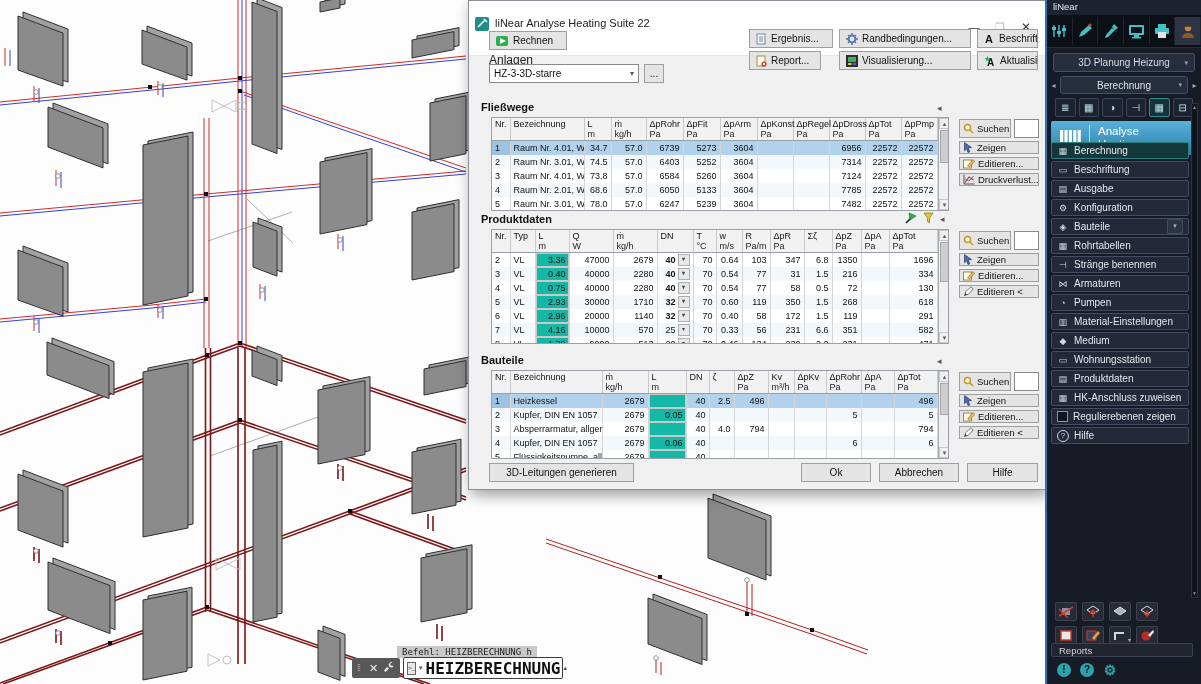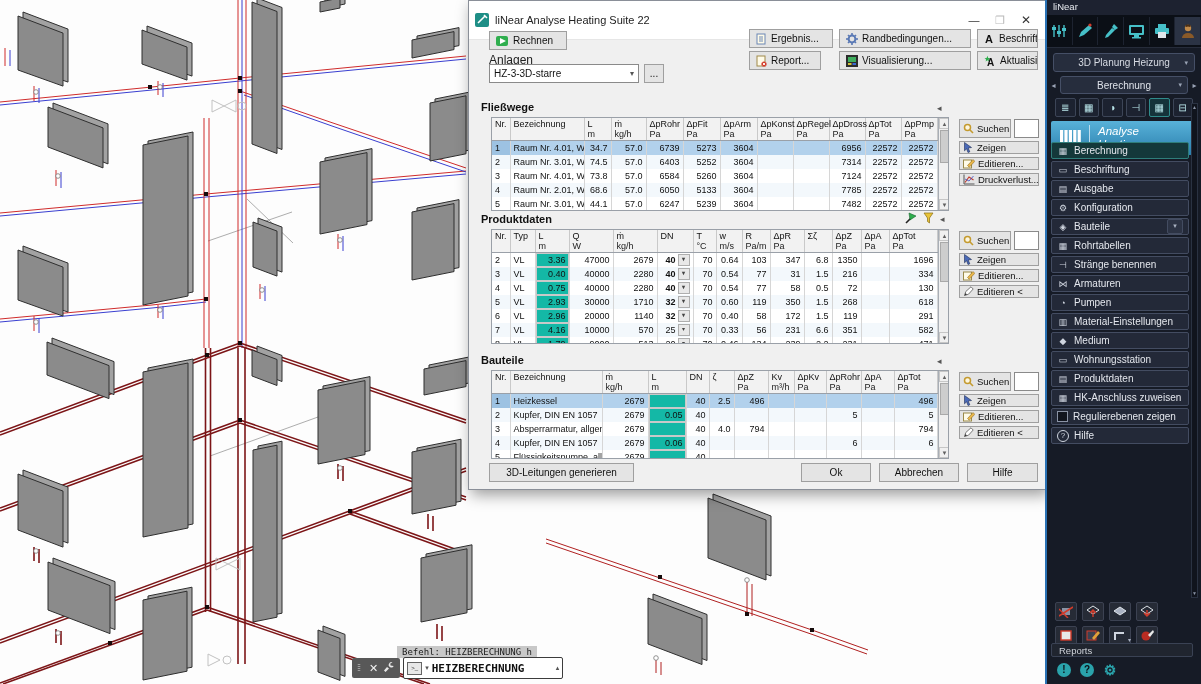--- a/index.html
+++ b/index.html
@@ -12,27 +12,27 @@
   
   .cmd-tip{position:absolute;left:397px;top:646px;background:#c8c8c8;color:#1a1a1a;
     font-family:"DejaVu Sans Mono",monospace;font-size:9px;padding:1px 5px;white-space:nowrap;}
   .cmd-bar{position:absolute;left:352px;top:657px;height:22px;display:flex;align-items:center;gap:3px;}
   .cmd-left{display:flex;align-items:center;gap:5px;background:#585858;border-radius:2px;height:20px;padding:0 5px;color:#eee;}
   .cmd-grip{color:#bdbdbd;font-size:9px;letter-spacing:-1px;line-height:8px;width:7px;}
   .cmd-x{font-size:11px;color:#f2f2f2;cursor:pointer;}
   .cmd-input{display:flex;align-items:center;background:#fff;border:1px solid #3c3c3c;height:20px;width:152px;padding:0 3px;gap:3px;border-radius:2px;}
   .cmd-prompt-ico{width:13px;height:11px;border:1px solid #666;background:#e8e8e8;font-size:6px;line-height:10px;text-align:center;color:#333;}
   .cmd-dd{font-size:7px;color:#555;}
-  .cmd-text{font-family:"DejaVu Sans Mono",monospace;font-weight:bold;font-size:11px;color:#111;flex:1;}
+  .cmd-text{font-family:"DejaVu Sans Mono",monospace;font-weight:bold;font-size:16px;color:#111;flex:1;}
   .cmd-up{font-size:7px;color:#555;}
 
   
   .dialog{position:absolute;left:468px;top:0;width:576px;height:488px;background:#f0f0f0;
     border:1px solid #8a8f98;box-shadow:3px 5px 14px rgba(0,0,0,.38);font-size:10px;color:#111;}
-  .titlebar{position:absolute;left:0;top:0;right:0;height:22px;background:#ffffff;display:flex;align-items:center;padding:8px 6px;border-bottom:1px solid #e6e6e6;}
+  .titlebar{position:absolute;left:0;top:0;right:0;height:22px;background:#ffffff;display:flex;align-items:flex-start;padding:16px 6px;border-bottom:1px solid #e6e6e6;}
   .title-ico{width:14px;height:14px;margin-right:6px;}
   .title-text{font-size:11px;color:#222;flex:1;}
   .winbtn{width:26px;height:20px;text-align:center;line-height:20px;font-size:11px;color:#333;}
   .winbtn.max{color:#b9b9b9;}
   .winbtn.close{font-size:12px;}
 
   .btn{position:absolute;background:#e4e4e4;border:1px solid #9f9f9f;display:flex;align-items:center;
     gap:4px;padding:0 6px;height:19px;font-size:10px;color:#111;box-sizing:border-box;white-space:nowrap;overflow:hidden;}
   .btn .bic{display:inline-flex;flex:none;}
 
@@ -90,21 +90,21 @@
   .sb-cat{flex:1;height:16px;background:#262d3d;border:1px solid #454f66;border-radius:3px;display:flex;
     align-items:center;justify-content:center;position:relative;font-size:10px;}
   .sb-cat .chev{position:absolute;right:5px;font-size:7px;color:#9aa3b5;}
   .sb-tools2{margin:4px 8px 2px 8px;display:flex;gap:3px;}
   .sb-t2{flex:1;height:17px;border:1px solid #3c4557;border-radius:2px;background:#1c2230;color:#b9e6ea;
     display:flex;align-items:center;justify-content:center;font-size:10px;}
   .sb-t2.on{background:#15333a;border-color:#2f8b8b;}
   .banner{margin:4px 4px 0 4px;height:34px;border-radius:2px;background:linear-gradient(#58b2d9,#2b7fad);
     display:flex;align-items:center;padding:0 8px;gap:8px;}
   .banner .div{width:1px;height:26px;background:#bcdcee;}
-  .banner .bt{color:#fff;font-size:11.5px;line-height:13px;font-style:italic;}
+  .banner .bt{color:#fff;font-size:11.5px;line-height:13px;}
   .sitems{position:absolute;left:4px;right:12px;top:142px;display:flex;flex-direction:column;gap:2px;}
   .sitem{height:17px;background:#232938;border:1px solid #434c61;border-radius:2px;display:flex;align-items:center;
     gap:5px;padding:0 5px;font-size:10px;color:#e4e7ed;box-sizing:border-box;}
   .sitem.sel{background:#14383a;border-color:#2f7d7a;}
   .sico{width:12px;text-align:center;color:#cfd5df;font-size:9px;flex:none;}
   .sico.q{border:1px solid #cfd5df;border-radius:50%;width:10px;height:10px;line-height:10px;font-size:8px;}
   .scheck{width:9px;height:9px;border:1px solid #8a93a5;background:#11151e;flex:none;}
   .schev{margin-left:auto;width:14px;height:13px;background:#2c3344;border:1px solid #434c61;border-radius:2px;
     font-size:7px;line-height:12px;text-align:center;color:#aab2c2;}
   .side-scroll{position:absolute;right:3px;top:103px;height:495px;width:7px;background:#10141d;border:1px solid #2a3242;box-sizing:border-box;}
@@ -560,21 +560,21 @@
               <td>3604</td>
               <td></td>
               <td></td>
               <td>7785</td>
               <td>22572</td>
               <td>22572</td>
             </tr>
             <tr class="r">
               <td>5</td>
               <td>Raum Nr. 3.01, Wo...</td>
-              <td>44.1</td>
+              <td>78.0</td>
               <td>57.0</td>
               <td>6247</td>
               <td>5239</td>
               <td>3604</td>
               <td></td>
               <td></td>
               <td>7482</td>
               <td>22572</td>
               <td>22572</td>
             </tr>

